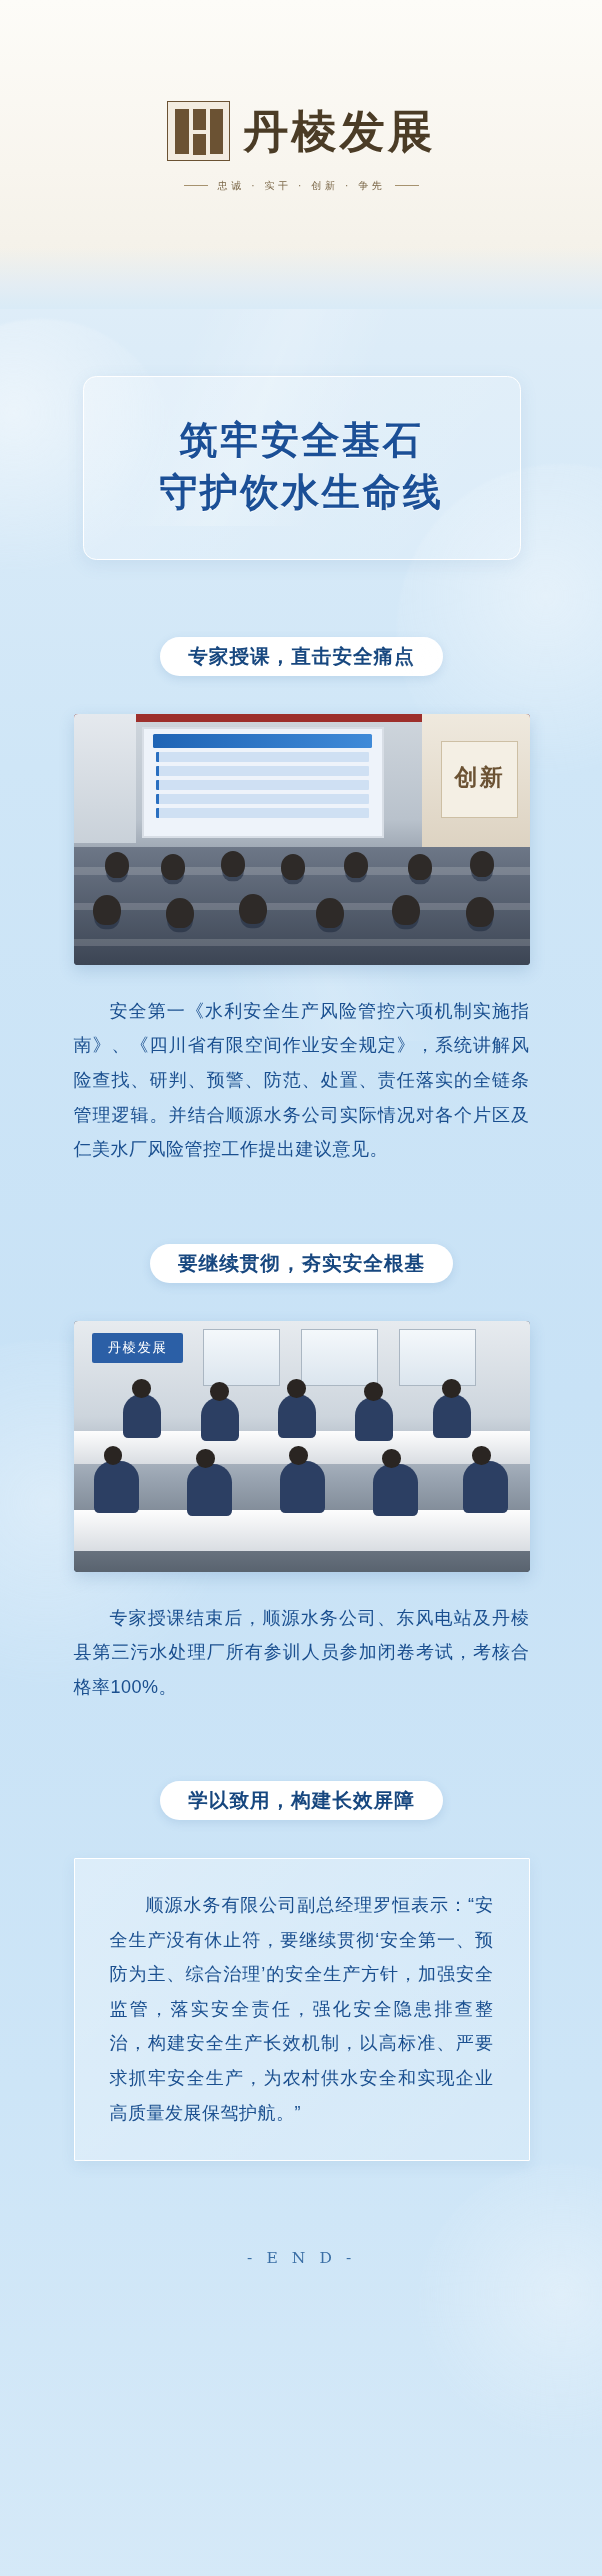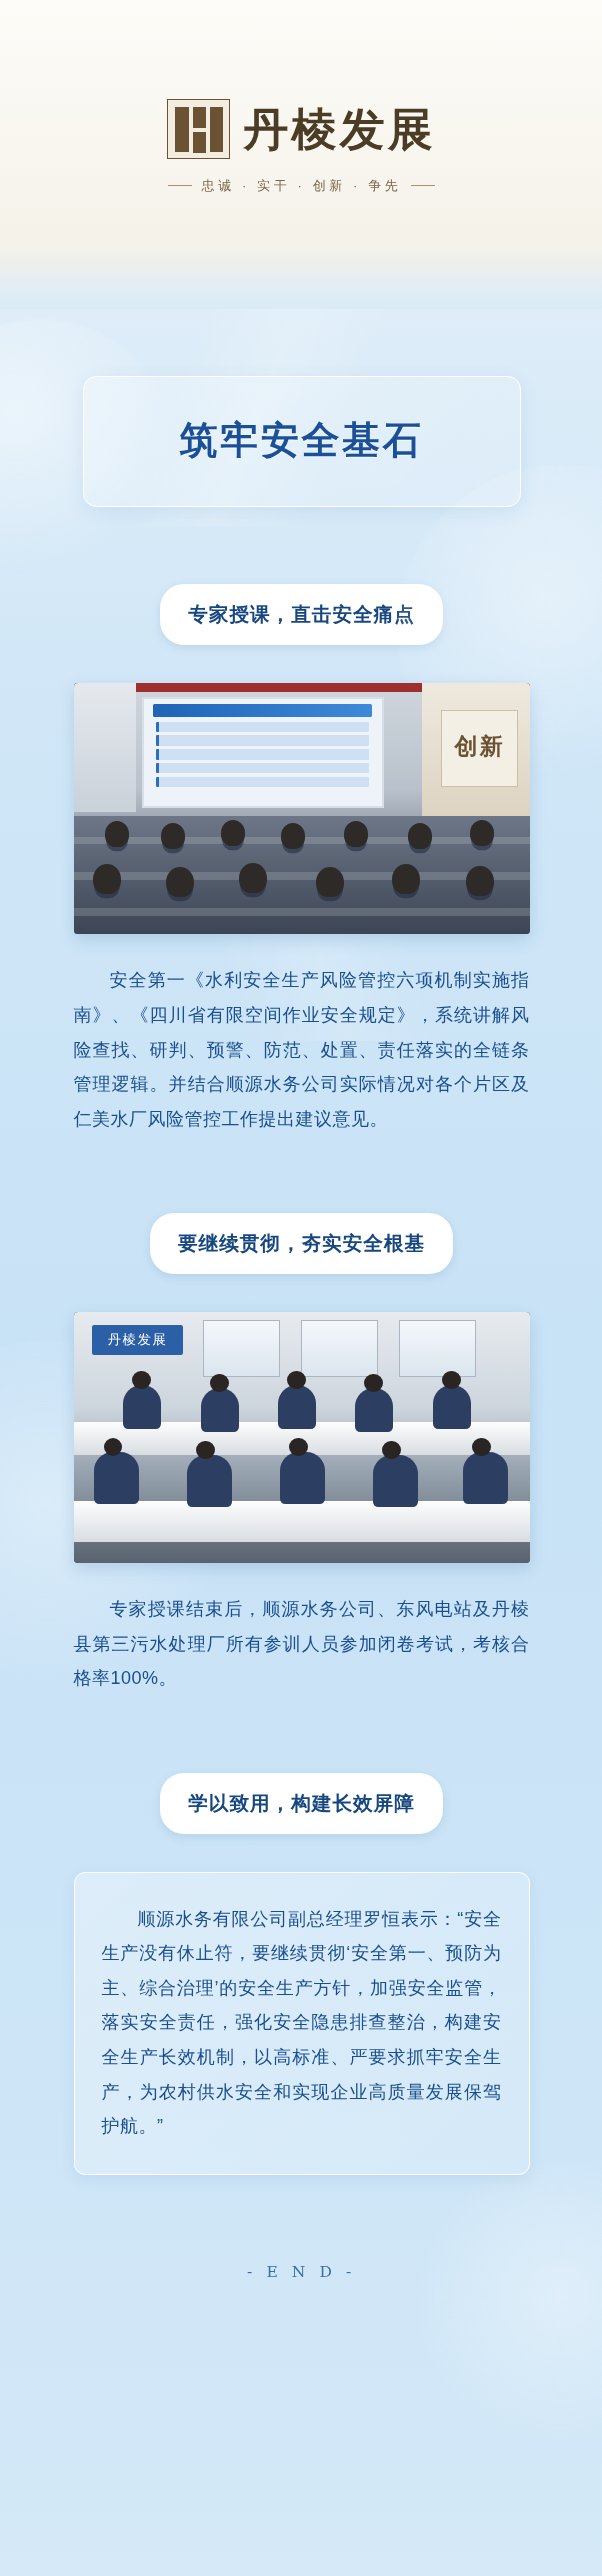--- a/index.html
+++ b/index.html
@@ -68,21 +68,21 @@
     letter-spacing: 3.1px;
     color: #4b3c26;
     line-height: 1;
   }
   .logo-sub {
     margin-top: 17.5px;
     display: flex;
     align-items: center;
     gap: 9.3px;
     color: #7a6647;
-    font-size: 13px;
+    font-size: 10px;
     letter-spacing: 3.6px;
   }
   .logo-sub .dash {
     display: inline-block;
     width: 24px;
     height: 1px;
     background: #a6926f;
   }
 
   
@@ -148,21 +148,21 @@
   .para.p-intro { margin-top: 77px; }
   .para.p-a { margin-top: 29px; }
 
   
   .pill-wrap {
     display: flex;
     justify-content: center;
   }
   .pill {
     display: inline-block;
-    padding: 17px 28px;
+    padding: 6px 28px;
     background: #ffffff;
     border-radius: 24px;
     box-shadow: 0 3.1px 9.3px rgba(70,120,175,.16);
     font-family: "DejaVu Serif", "Liberation Serif", serif;
     font-weight: bold;
     font-size: 19.6px;
     letter-spacing: 1px;
     color: #17477f;
     white-space: nowrap;
   }
@@ -280,24 +280,24 @@
     content:""; position:absolute; left: 9.8px; top: -14.4px;
     width: 18.5px; height: 18.5px; border-radius: 50%;
     background: #2a2522;
   }
 
   
   .quote-box {
     position: relative;
     margin: 38px auto 0;
     width: 456px;
-    padding: 29px 27px 30px;
+    padding: 29px 35px 30px;
     box-sizing: border-box;
     border: 1.5px solid #ffffff;
-    border-radius: 11px;
+    border-radius: 1px;
     background: linear-gradient(135deg, rgba(255,255,255,.34), rgba(255,255,255,.14));
     box-shadow: 0 4.1px 13.4px rgba(80,130,180,.12);
   }
   .quote-box .para {
     width: 100%;
     margin: 0;
   }
 
   
   .end {
@@ -335,20 +335,21 @@
     </div>
     <div class="logo-sub">
       <span class="dash"></span>
       <span>忠诚 · 实干 · 创新 · 争先</span>
       <span class="dash"></span>
     </div>
   </header>
 
   <section class="hero">
     <div class="hero-line">筑牢安全基石</div>
+    <div class="hero-line">守护饮水生命线</div>
   </section>
 
 
   <div class="pill-wrap sec-1">
     <div class="pill">专家授课，直击安全痛点</div>
   </div>
 
   <figure class="photo">
     <div class="ph1-bg"></div>
     <div class="ph1-redband"></div>

